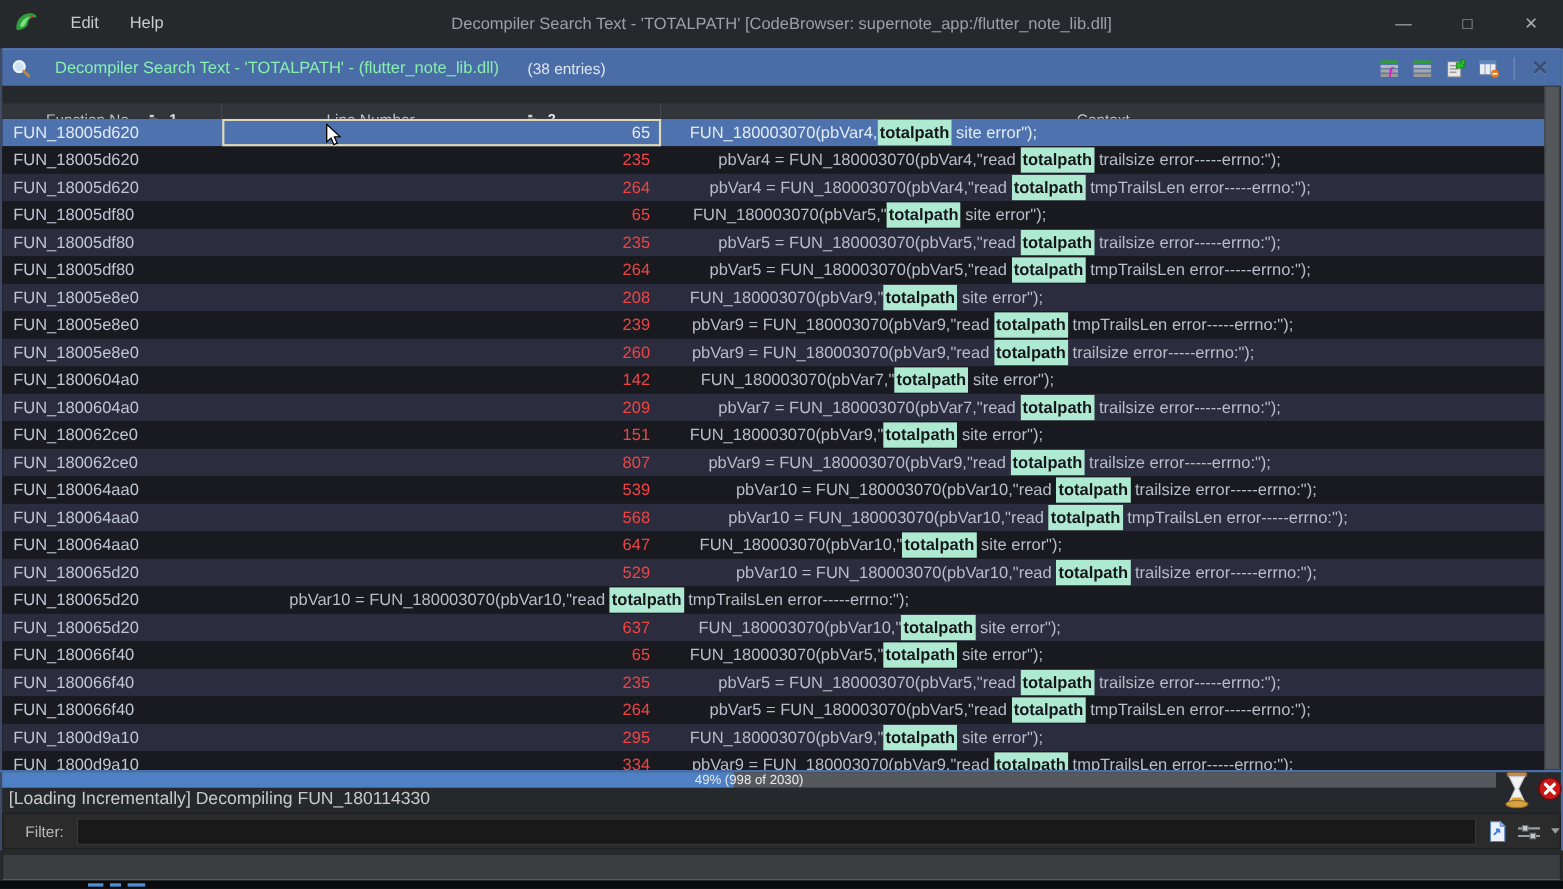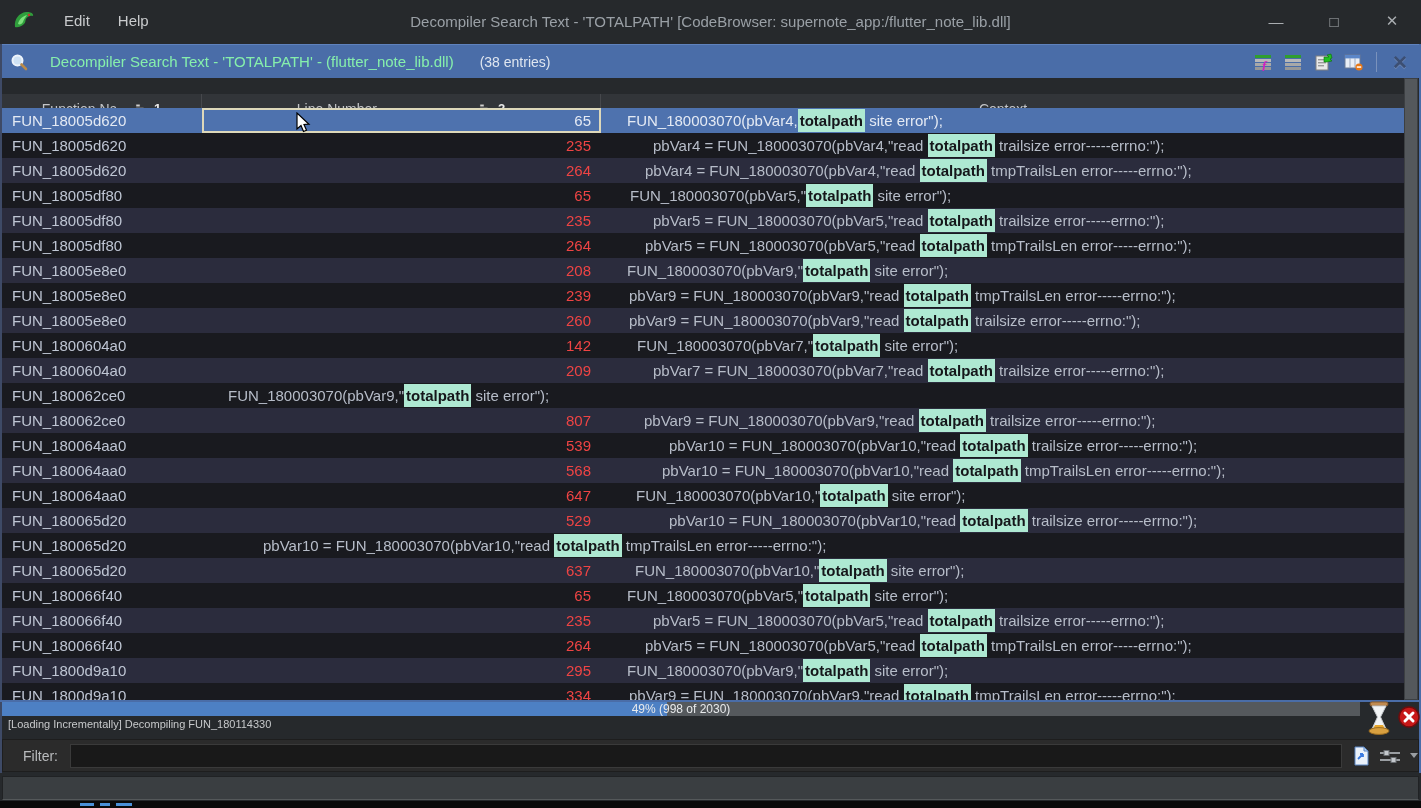--- a/index.html
+++ b/index.html
@@ -70,21 +70,21 @@
   .panel-bottom-line { position:absolute; top:700px; left:0; width:1421px; height:2px;
                        background:#4a6da8; }
   .progress-wrap { position:absolute; top:702px; left:2px; width:1358px; height:14px;
                    background:#55595d; }
   .progress-fill { position:absolute; top:0; left:0; height:14px; background:#4d80c4; }
   .progress-label { position:absolute; top:0; left:0; width:100%; height:14px;
                     text-align:center; font-size:12px; line-height:14px; color:#e8eaec; }
   .hourglass-wrap { position:absolute; top:701px; left:1366px; width:26px; height:34px; }
   .cancel-btn { position:absolute; top:706px; left:1398px; width:22px; height:22px; }
 
-  .status-line { position:absolute; top:718px; left:8px; color:#c7c9cb; font-size:11px; }
+  .status-line { position:absolute; top:718px; left:8px; color:#c7c9cb; font-size:16px; }
 
   
   .filter-row { position:absolute; top:739px; left:2px; width:1417px; height:33px;
                 background:#2b2b2b; border:1px solid #1e1e1e; display:flex;
                 align-items:center; }
   .filter-label { color:#b9bbbd; font-size:14px; margin-left:20px; }
   .filter-input { margin-left:12px; width:1272px; height:24px; background:#191919;
                   border:1px solid #3a3a3a; color:#d0d0d0; font-size:14px;
                   padding:0 6px; outline:none; }
   .filter-icons { display:flex; align-items:center; gap:8px; margin-left:10px; }
@@ -308,20 +308,23 @@
       <div class="cell ln">
           <span class="t">209</span>
         </div>
       <div class="cell ctx">
         <span class="ctx-line" style="padding-left: 52px;"><span class="pfx">pbVar7 = FUN_180003070(pbVar7,"read </span><span class="match">totalpath</span><span class="sfx"> trailsize error-----errno:");</span></span>
       </div>
     </div>
       <div class="row dark">
       <div class="cell fn">
           <span class="t">FUN_180062ce0</span>
+        </div>
+      <div class="cell ln">
+          <span class="t">151</span>
         </div>
       <div class="cell ctx">
         <span class="ctx-line" style="padding-left: 26px;"><span class="pfx">FUN_180003070(pbVar9,"</span><span class="match">totalpath</span><span class="sfx"> site error");</span></span>
       </div>
     </div>
       <div class="row navy">
       <div class="cell fn">
           <span class="t">FUN_180062ce0</span>
         </div>
       <div class="cell ln">

